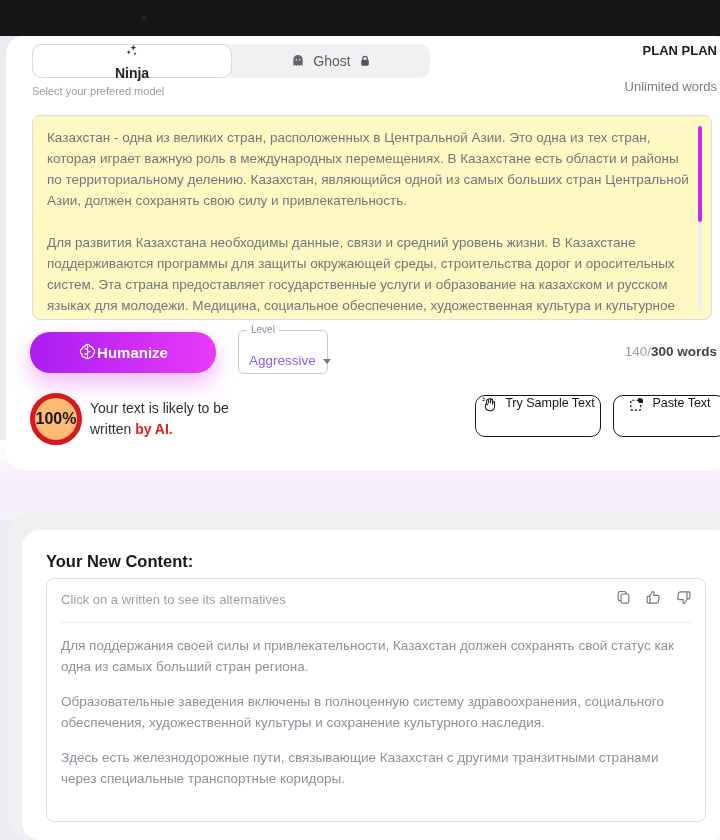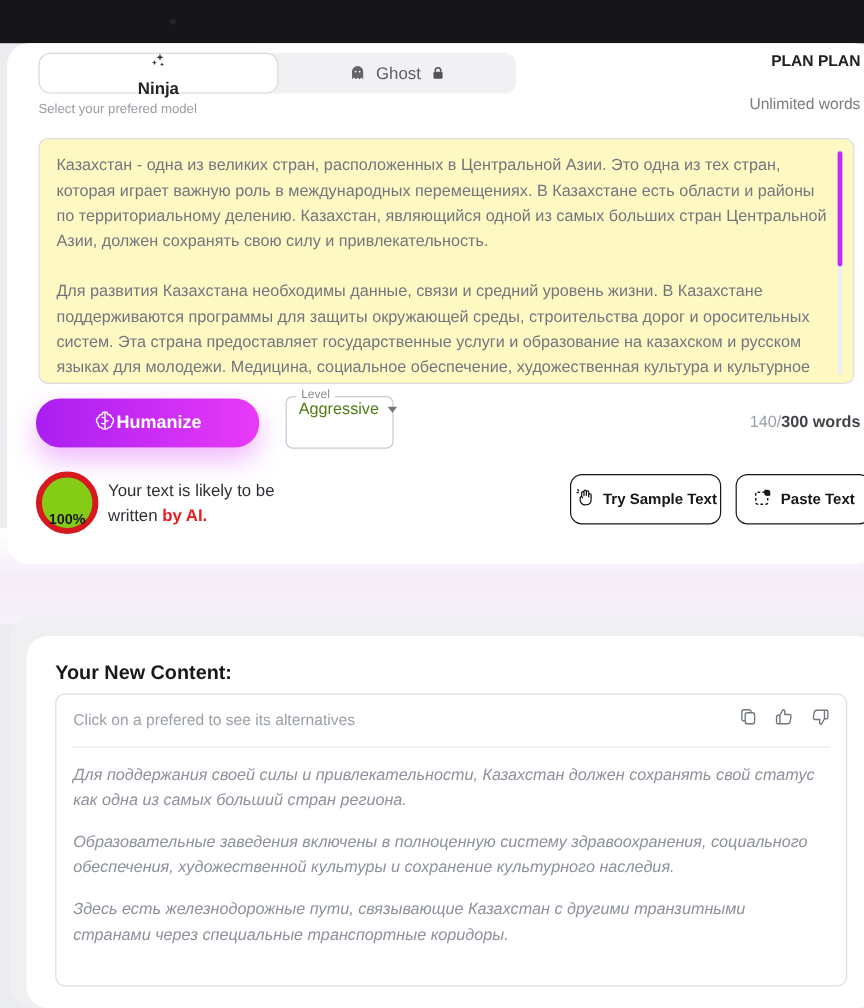--- a/index.html
+++ b/index.html
@@ -44,60 +44,60 @@
     border:none; border-radius:20px; cursor:pointer;
     background:linear-gradient(90deg,#a91ef0,#e93af8);
     box-shadow:0 10px 22px rgba(208,46,245,0.35);
     display:flex; align-items:center; justify-content:center; gap:0;
     color:#fff; font-size:15px; font-weight:bold; font-family:inherit; }
 
   .level-select { position:absolute; left:232px; top:294px; width:90px; height:44px;
     border:1px solid #c9c9cf; border-radius:6px; background:#fff; cursor:pointer; }
   .level-legend { position:absolute; left:8px; top:-7px; padding:0 4px; background:#fff;
     font-size:10px; color:#8a8a91; }
-  .level-value { position:absolute; left:10px; top:2px; font-size:13.5px; color:#4d7c0f;
+  .level-value { position:absolute; left:10px; top:22px; font-size:13.5px; color:#8b5cf6;
     display:flex; align-items:center; gap:7px; }
   .caret-down { width:0; height:0; border-left:4.5px solid transparent;
     border-right:4.5px solid transparent; border-top:5px solid #76767d; margin-top:2px; }
 
   .word-count { position:absolute; right:13px; top:308px; font-size:13.5px; }
   .word-count .used { color:#9aa0a6;margin-top:21px; }
   .word-count .total { color:#424248; font-weight:bold; }
 
   .score-ring { position:absolute; left:24px; top:357px; width:52px; height:52px;
-    border:5px solid #d6191e; border-radius:50%; background:#84cc16;
-    display:flex; align-items:flex-end; justify-content:center;
-    font-size:12px; font-weight:bold; color:#17171a; }
+    border:5px solid #d6191e; border-radius:50%; background:#fdba74;
+    display:flex; align-items:center; justify-content:center;
+    font-size:16px; font-weight:bold; color:#17171a; }
   .detector-msg { position:absolute; left:84px; top:362px; font-size:14px; color:#2f2f35;
     line-height:21px; }
   .detector-msg .hl { color:#e3201f; font-weight:bold;margin-top:24px; }
 
   .outline-btn { position:absolute; height:42px; background:#fff; border:1.5px solid #17171a;
-    border-radius:10px; cursor:pointer; display:flex; align-items:center; justify-content:center;
-    gap:7px; font-size:12.5px; color:#17171a; font-family:inherit;font-weight:bold; }
+    border-radius:10px; cursor:pointer; display:flex; align-items:flex-start; justify-content:center;
+    gap:7px; font-size:12.5px; color:#17171a; font-family:inherit; }
   .try-sample-btn { left:469px; top:359px; width:126px; }
   .paste-btn { left:607px; top:359px; width:113px; }
 
   
   .card2-outer { position:absolute; left:8px; top:512px; width:724px; height:328px;
     background:#f0f0f3; border-radius:22px; z-index:2; }
   .card2-inner { position:absolute; left:14px; top:18px; width:710px; height:310px;
     background:#fff; border-radius:18px; }
 
   .content-title { position:absolute; left:24px; top:22px; font-size:16.5px;
     font-weight:bold; color:#19191d; }
   .content-box { position:absolute; left:24px; top:48px; width:660px; height:244px;
     border:1px solid #dddde1; border-radius:8px; background:#fff; }
   .content-hint { position:absolute; left:14px; top:13px; font-size:13px; color:#9aa0a8; }
   .content-actions { position:absolute; right:13px; top:10px; display:flex; gap:13px; }
   .content-actions .ico { cursor:pointer; display:block; }
   .content-divider { position:absolute; left:13px; right:13px; top:43px; height:1px; background:#ececee; }
   .content-paras { position:absolute; left:14px; right:16px; top:56px;
     font-size:13.5px; line-height:21px; color:#8d919b; }
-  .content-paras p { margin-bottom:14px; cursor:pointer;font-style:italic; }
+  .content-paras p { margin-bottom:14px; cursor:pointer; }
 </style>
 </head>
 <body>
 
 <div class="page">
 
   <div class="header-strip"></div>
   <div class="bg-gap"></div>
 
   <div class="card1">
@@ -193,21 +193,21 @@
       </span>
       <span>Paste Text</span>
     </button>
   </div>
 
   <div class="card2-outer">
     <div class="card2-inner">
       <div class="content-title">Your New Content:</div>
 
       <div class="content-box">
-        <div class="content-hint">Click on a prefered to see its alternatives</div>
+        <div class="content-hint">Click on a written to see its alternatives</div>
 
         <div class="content-actions">
           <span class="ico">
             <svg width="17" height="17" viewBox="0 0 24 24" fill="none" stroke="#6f7680" stroke-width="1.6">
               <rect x="8.5" y="7" width="11" height="13" rx="2.5"></rect>
               <path d="M15.5 7V6A2.5 2.5 0 0 0 13 3.5H7A2.5 2.5 0 0 0 4.5 6v8A2.5 2.5 0 0 0 7 16.5h1.5"></path>
             </svg>
           </span>
           <span class="ico">
             <svg width="17" height="17" viewBox="0 0 24 24" fill="none" stroke="#6f7680" stroke-width="1.6" stroke-linejoin="round">

